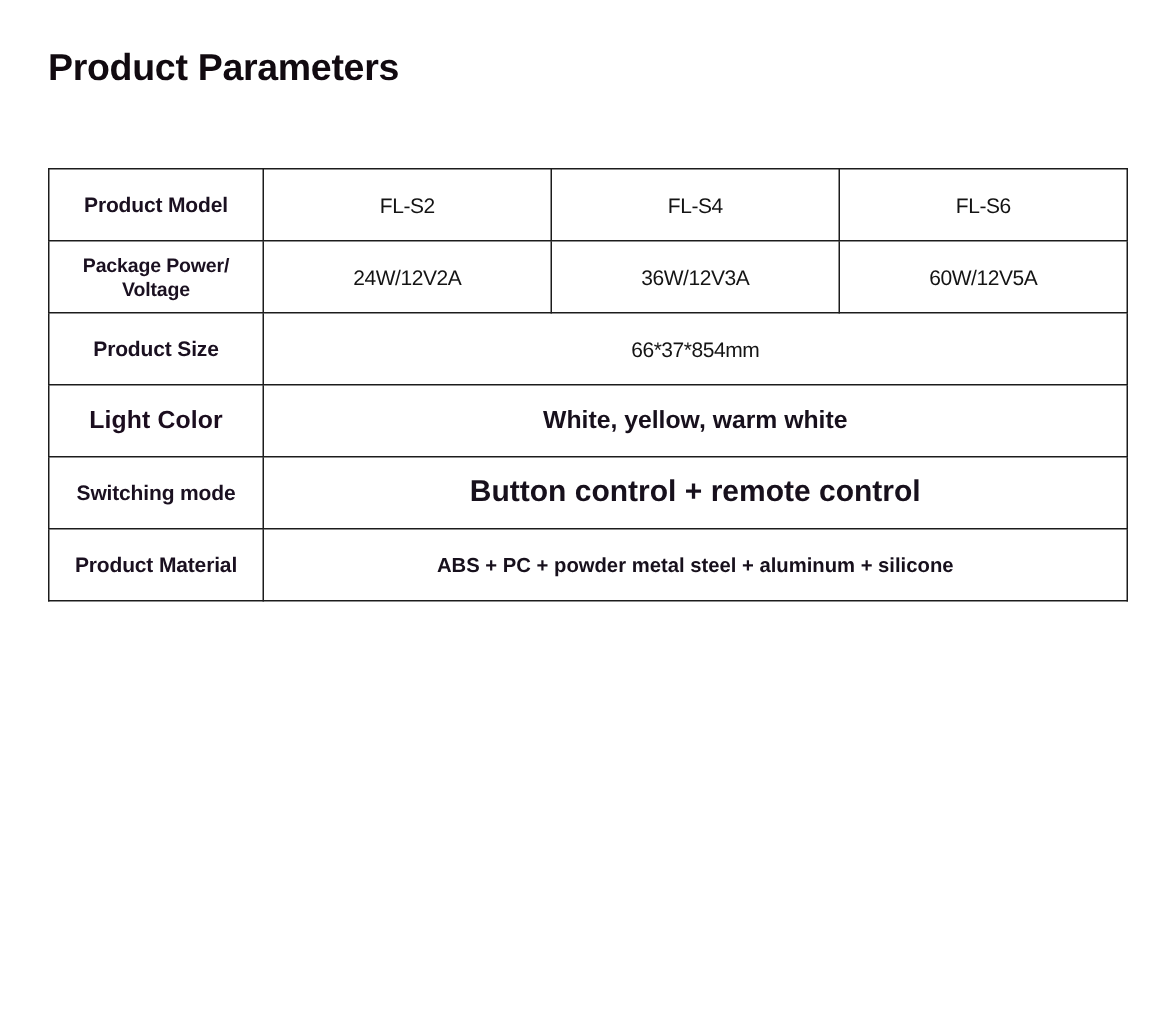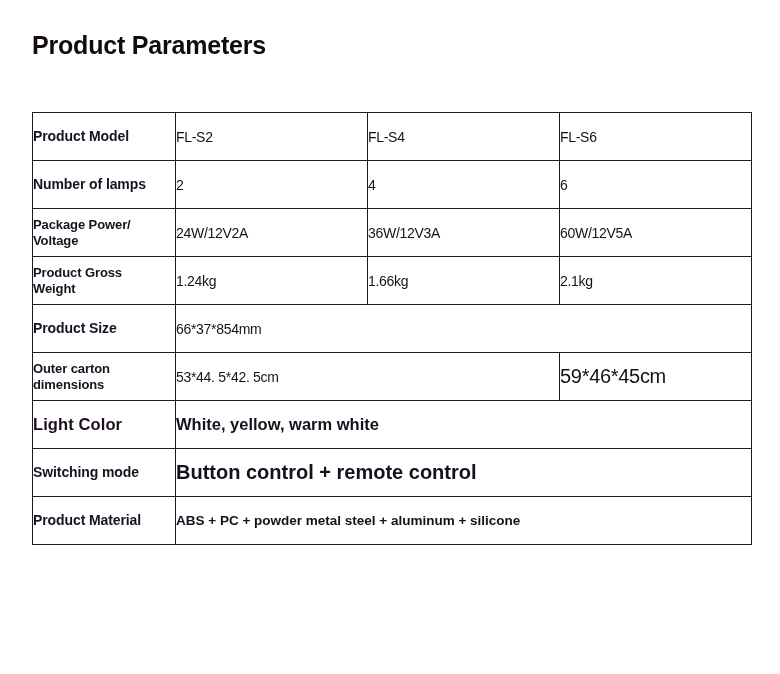--- a/index.html
+++ b/index.html
@@ -38,21 +38,21 @@
     top: 112px;
     width: 719px;
     border-collapse: collapse;
     table-layout: fixed;
     background: #ffffff;
   }
   .spec-table td {
     border: 1.6px solid #1c1c1c;
     height: 48px;
     padding: 0 0;
-    text-align: left;
+    text-align: center;
     vertical-align: middle;
     box-sizing: border-box;
     margin-top: 28px;
   }
   
   .lbl {
     width: 143px;
     font-family: "Liberation Sans Narrow", "Liberation Sans", "DejaVu Sans Condensed", sans-serif;
     font-weight: bold;
     font-size: 13.5px;
@@ -101,61 +101,38 @@
   <table class="spec-table">
     <tbody>
 
       <tr>
         <td class="lbl lbl-1line">Product Model</td>
         <td class="val c2">FL-S2</td>
         <td class="val c3">FL-S4</td>
         <td class="val c4">FL-S6</td>
       </tr>
 
-      <tr>
-        <td class="lbl lbl-1line">Number of lamps</td>
-        <td class="val c2">2</td>
-        <td class="val c3">4</td>
-        <td class="val c4">6</td>
-      </tr>
 
       <tr>
         <td class="lbl lbl-2line">
           <div>Package Power/</div>
           <div>Voltage</div>
         </td>
         <td class="val c2">24W/12V2A</td>
         <td class="val c3">36W/12V3A</td>
         <td class="val c4">60W/12V5A</td>
       </tr>
 
-      <tr>
-        <td class="lbl lbl-2line">
-          <div>Product Gross</div>
-          <div>Weight</div>
-        </td>
-        <td class="val c2">1.24kg</td>
-        <td class="val c3">1.66kg</td>
-        <td class="val c4">2.1kg</td>
-      </tr>
 
       <tr>
         <td class="lbl lbl-1line">Product Size</td>
         <td class="val" colspan="3">66*37*854mm</td>
       </tr>
 
 
-      <tr>
-        <td class="lbl lbl-2line">
-          <div>Outer carton</div>
-          <div>dimensions</div>
-        </td>
-        <td class="val" colspan="2">53*44. 5*42. 5cm</td>
-        <td class="val val-sm c4">59*46*45cm</td>
-      </tr>
 
 
       <tr>
         <td class="lbl lbl-big">Light Color</td>
         <td class="val-bold val-bold-lg" colspan="3">White, yellow, warm white</td>
       </tr>
 
       <tr>
         <td class="lbl lbl-1line">Switching mode</td>
         <td class="val-bold" colspan="3">Button control + remote control</td>

